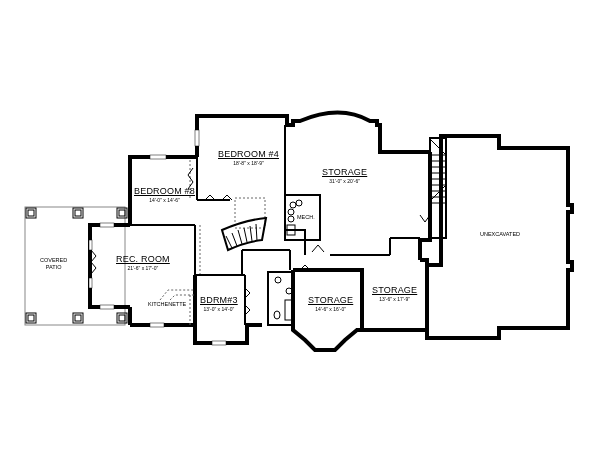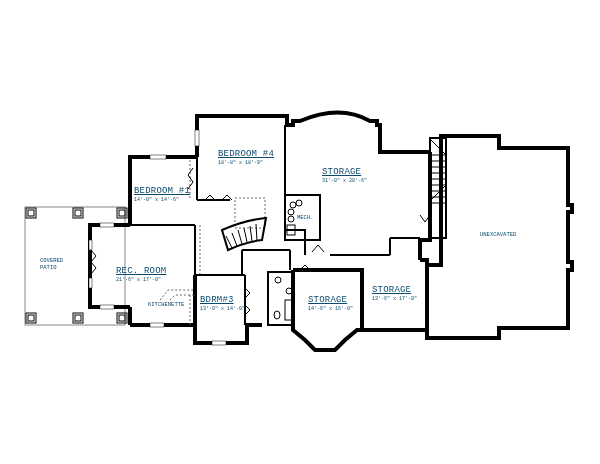--- a/index.html
+++ b/index.html
@@ -5,22 +5,23 @@
     html, body { margin: 0; padding: 0; background: #ffffff; }
     body { width: 600px; height: 464px; position: relative; overflow: hidden; }
     #plan { position: absolute; left: 0; top: 0; width: 600px; height: 464px; }
     .wall { fill: none; stroke: #000; stroke-width: 4; stroke-linejoin: miter; }
     .wall-thin { fill: none; stroke: #000; stroke-width: 2; }
     .line { fill: none; stroke: #000; stroke-width: 1; }
     .dash { fill: none; stroke: #666; stroke-width: 1; stroke-dasharray: 2 2; }
     .gray { fill: none; stroke: #888; stroke-width: 1; }
     .label {
       position: absolute;
-      font-family: Liberation Mono, monospace;
-      color: #0c4a6e;
+      font-family: Liberation Sans, sans-serif;
+      color: #000000;
+      text-align: center;
       white-space: nowrap;
       line-height: 1;
     }
     .room-name { font-size: 9px; text-decoration: underline; letter-spacing: 0.2px; display: block; }
     .room-dim { font-size: 5px; display: block; margin-top: 2px; }
     .small-label { font-size: 5.5px; }
   </style>
 </head>
 <body>
 
@@ -173,30 +174,30 @@
     <line class="dash" x1="190" y1="295" x2="190" y2="325"></line>
   </g>
 </svg>
 
 <div class="label" style="left:218px; top:150px;">
   <span class="room-name">BEDROOM #4</span>
   <span class="room-dim">18'-8" x 18'-9"</span>
 </div>
 
 <div class="label" style="left:134px; top:187px;">
-  <span class="room-name">BEDROOM #1</span>
+  <span class="room-name">BEDROOM #8</span>
   <span class="room-dim">14'-0" x 14'-6"</span>
 </div>
 
 <div class="label" style="left:322px; top:168px;">
   <span class="room-name">STORAGE</span>
   <span class="room-dim">31'-0" x 20'-6"</span>
 </div>
 
-<div class="label" style="left:116px; top:267px;">
+<div class="label" style="left:116px; top:255px;">
   <span class="room-name">REC. ROOM</span>
   <span class="room-dim">21'-6" x 17'-0"</span>
 </div>
 
 <div class="label" style="left:200px; top:296px;">
   <span class="room-name">BDRM#3</span>
   <span class="room-dim">13'-0" x 14'-0"</span>
 </div>
 
 <div class="label" style="left:308px; top:296px;">

